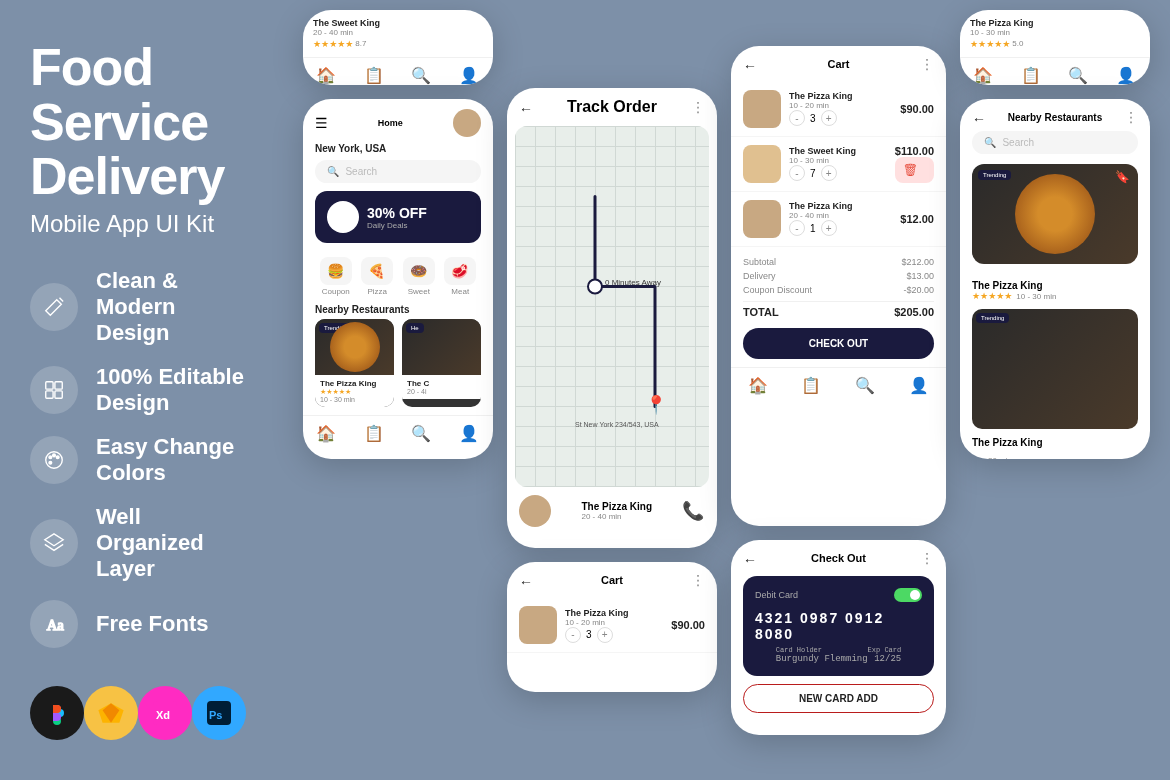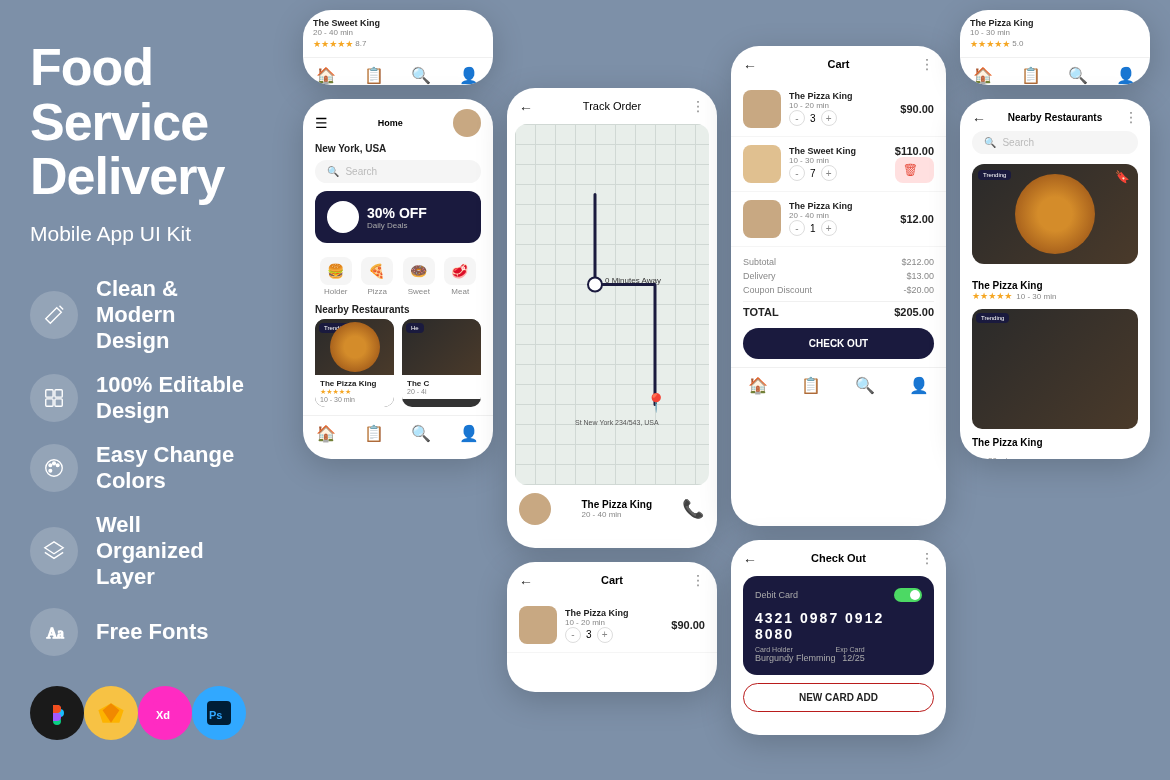--- a/index.html
+++ b/index.html
@@ -21,24 +21,24 @@
       justify-content: space-between;
     }
     .title-section h1 {
       font-size: 52px;
       font-weight: 900;
       color: #fff;
       line-height: 1.05;
       letter-spacing: -1px;
     }
     .title-section .subtitle {
-      font-size: 21px;
+      font-size: 24px;
       font-weight: 400;
       color: #fff;
-      margin-top: 18px;
+      margin-top: 6px;
     }
     .features {
       display: flex;
       flex-direction: column;
       gap: 18px;
       margin-top: 30px;
     }
     .feature-item {
       display: flex;
       align-items: center;
@@ -413,21 +413,21 @@
       width: 10px; height: 10px;
       background: #fff;
       border-radius: 50%;
     }
     .card-number {
       font-size: 14px;
       font-weight: 700;
       letter-spacing: 2px;
       margin: 8px 0 4px;
     }
-    .card-meta { font-size: 8px; color: #aaa; display: flex; justify-content: flex-start; }
+    .card-meta { font-size: 8px; color: #aaa; display: flex; justify-content: center; font-family: Liberation Mono, monospace; }
     .new-card-btn {
       margin: 0 12px 8px;
       border: 1px solid #b91c1c;
       text-align: center;
       font-size: 10px;
       font-weight: 600;
       color: #222;
       padding: 8px;
       border-radius: 20px;
     }
@@ -579,21 +579,21 @@
       <div class="promo-banner">
         <div class="chef-avatar"></div>
         <div class="promo-text">
           <div class="pct">30% OFF</div>
           <div class="desc">Daily Deals</div>
         </div>
       </div>
       <div class="category-row">
         <div class="category-item">
             <div class="category-icon-box">🍔</div>
-            <span>Holder</span>
+            <span>Coupon</span>
           </div>
         <div class="category-item">
             <div class="category-icon-box">🍕</div>
             <span>Pizza</span>
           </div>
         <div class="category-item">
             <div class="category-icon-box">🍩</div>
             <span>Sweet</span>
           </div>
         <div class="category-item">
@@ -631,21 +631,21 @@
         <span>👤</span>
       </div>
     </div>
   </div>
 
   <div class="col2">
 
     <div class="phone phone-track">
       <div class="track-header">
         <span class="back-btn">←</span>
-        <span style="font-size:11px;font-weight:400;">Track Order</span>
+        <span style="font-size:16px;font-weight:700;">Track Order</span>
         <span class="dots-btn">⋮</span>
       </div>
       <div class="map-area">
         <div class="map-grid"></div>
         <svg style="position:absolute;inset:0;width:100%;height:100%;" viewBox="0 0 194 280">
           <path d="M 80 30 L 80 120 L 140 120 L 140 240" stroke="#1a1a3e" stroke-width="3" fill="none" stroke-linecap="round" stroke-linejoin="round"></path>
           <circle cx="80" cy="120" r="7" fill="#fff" stroke="#1a1a3e" stroke-width="2"></circle>
           <text x="90" y="118" font-size="8" fill="#333">0 Minutes Away</text>
           <text x="60" y="260" font-size="7" fill="#555">St New York 234/543, USA</text>
           <text x="130" y="244" font-size="18">📍</text>

